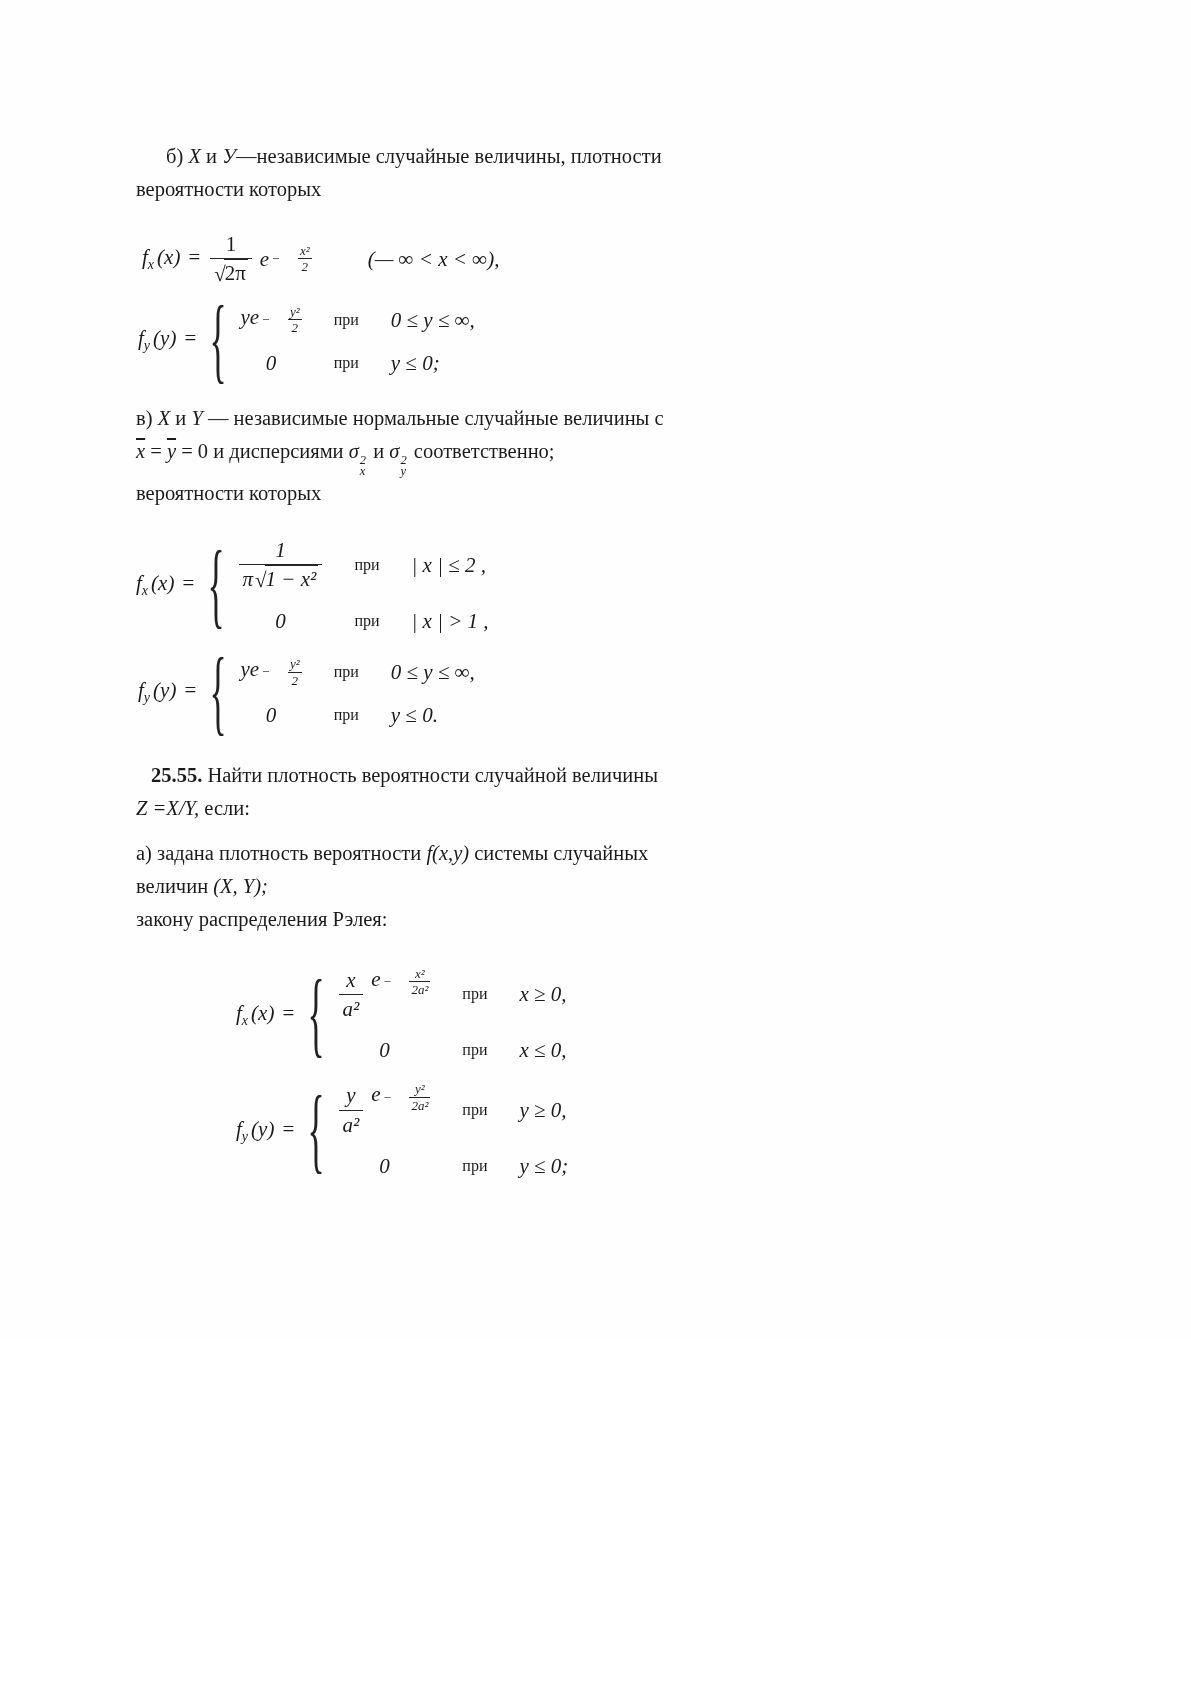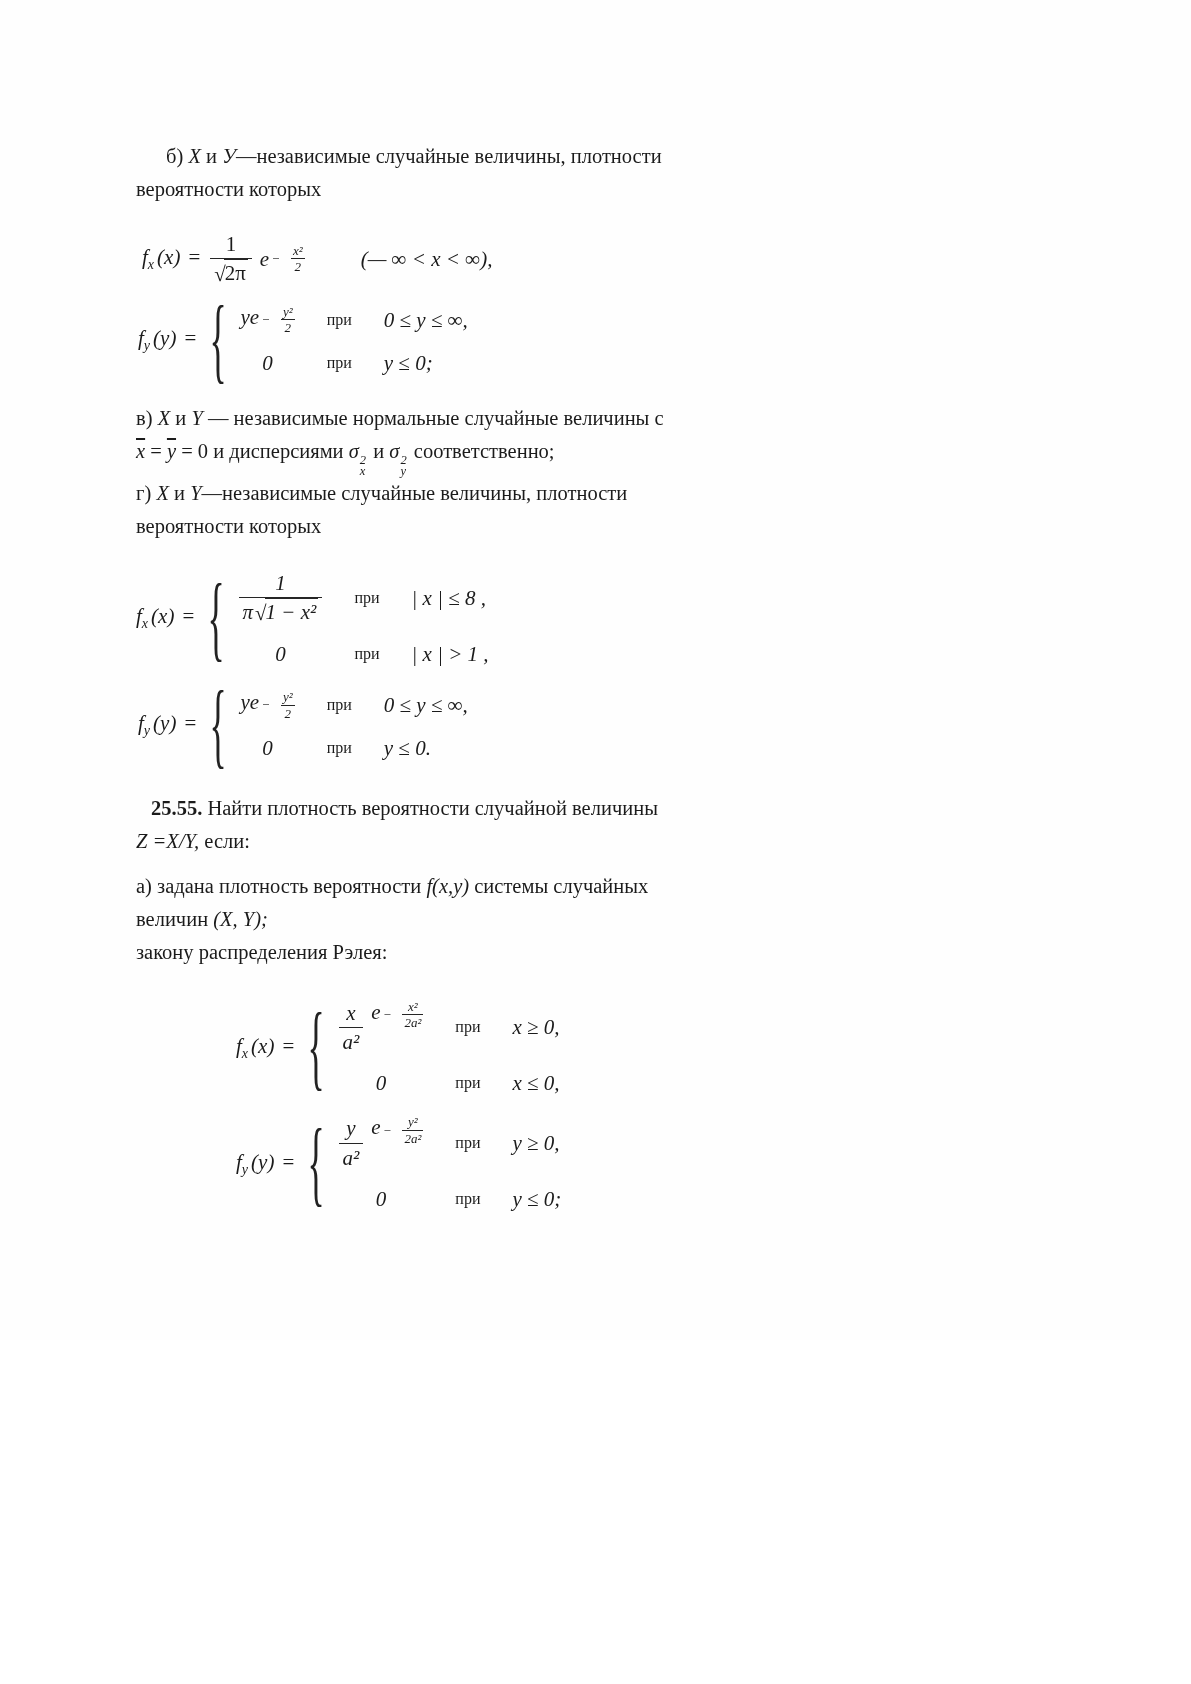--- a/index.html
+++ b/index.html
@@ -50,21 +50,21 @@
   .sqrtsign { display: inline; margin-right: -2px; position: relative; top: 1px; }
   .radicand { border-top: 1.3px solid #252525; padding: 1px 2px 0 1px; }
   .denpi { margin-right: 2px; }
 
   .ebase { font-style: italic; margin-left: 8px; }
   .exp {
     display: inline-flex; align-items: center;
     font-size: 13px; font-style: italic;
     vertical-align: 11px; margin-left: 2px; line-height: normal;
   }
-  .exp .frac { margin-left: 11px; }
+  .exp .frac { margin-left: 18px; }
   .frac.tiny .fnum, .frac.tiny .fden { padding: 0 2px; line-height: 1.2; }
 
   .cases { display: inline-flex; align-items: center; }
   .brace {
     display: inline-block; font-size: 34px; font-weight: 300; color: #222;
     transform: scaleY(2.8) scaleX(1.05); transform-origin: center;
     margin: 0 14px 0 4px; line-height: 1;
   }
   .rows {
     display: inline-grid; grid-template-columns: auto auto auto;
@@ -127,36 +127,35 @@
 
     <p class="para"><span>в) </span><span class="it">X</span><span> и </span><span class="it">Y</span><span> — независимые нормальные случайные величины с</span></p>
     <p class="para"><span class="bar">x</span><span> = </span><span class="bar">y</span><span> = 0 и дисперсиями </span><span class="it">σ</span><span class="supsub">
           <span>2</span>
           <span>x</span>
         </span><span> и </span><span class="it">σ</span><span class="supsub">
           <span>2</span>
           <span>y</span>
         </span><span> соответственно;</span></p>
 
-    <p class="para"><span>г) </span><span class="it">X</span><span> и </span><span class="it">Y</span><span>—независимые случайные величины, плотности</span></p>
     <p class="para"><span>вероятности которых</span></p>
 
     <div class="formula f-block3">
       <span class="lhs"><span>f</span><sub>x</sub><span class="arg">(x)</span><span class="eq">=</span></span>
       <span class="cases">
         <span class="brace">{</span>
         <span class="rows">
           <span class="expr">
               <span class="frac">
                 <span class="fnum">1</span>
                 <span class="fden"><span class="it denpi">π</span><span class="sqrtsign">√</span><span class="radicand it">1 − x²</span></span>
               </span>
             </span>
           <span class="when">при</span>
-          <span class="cond">| x | ≤ 8 ,</span>
+          <span class="cond">| x | ≤ 2 ,</span>
           <span class="expr">0</span>
           <span class="when">при</span>
           <span class="cond">| x | &gt; 1 ,</span>
         </span>
       </span>
     </div>
 
     <div class="formula f-block4">
       <span class="lhs"><span>f</span><sub>y</sub><span class="arg">(y)</span><span class="eq">=</span></span>
       <span class="cases">

